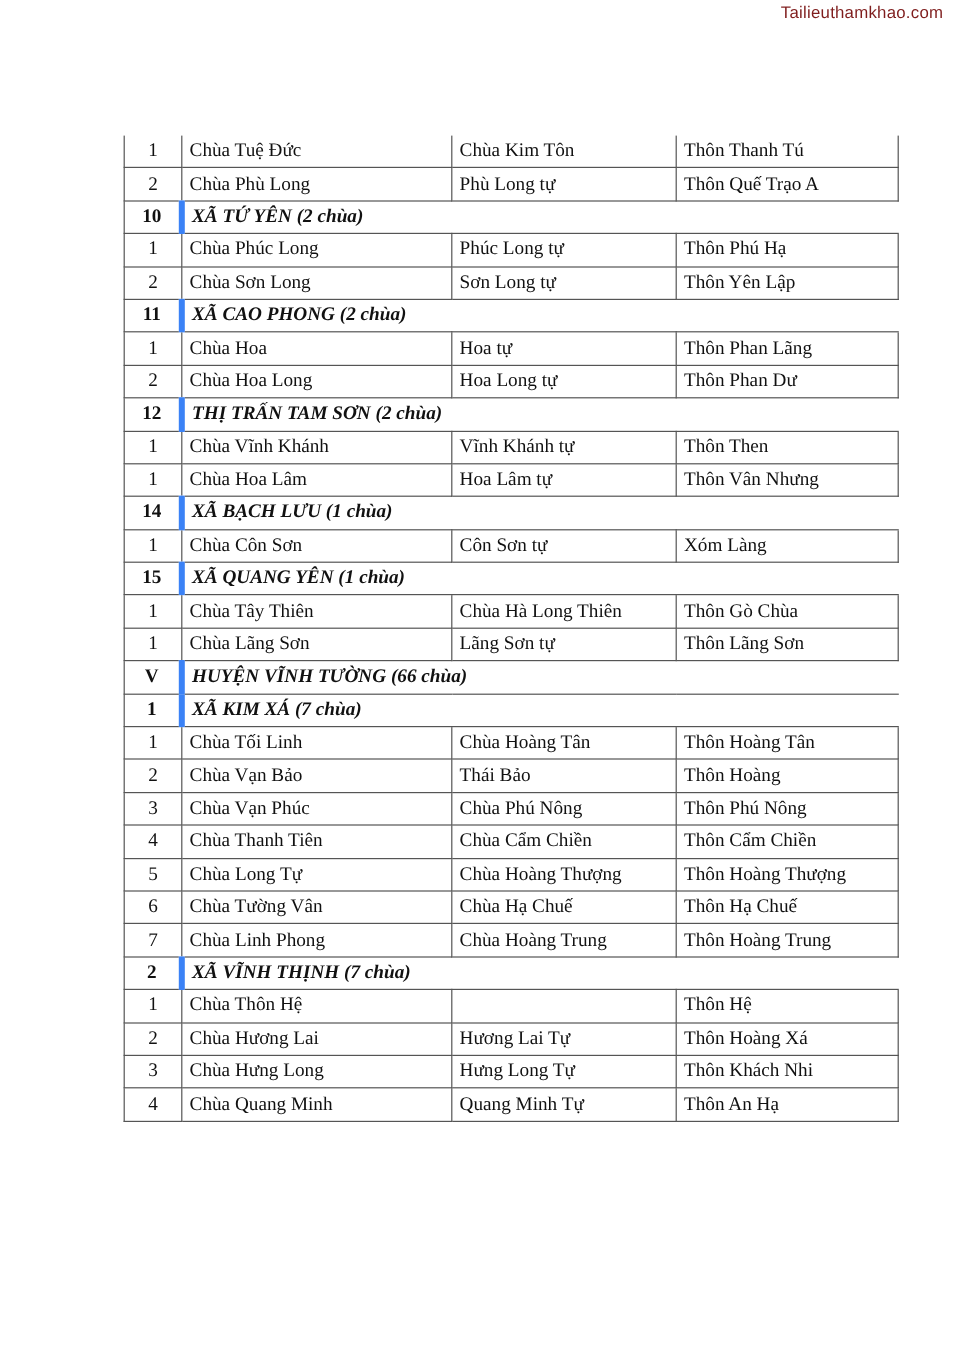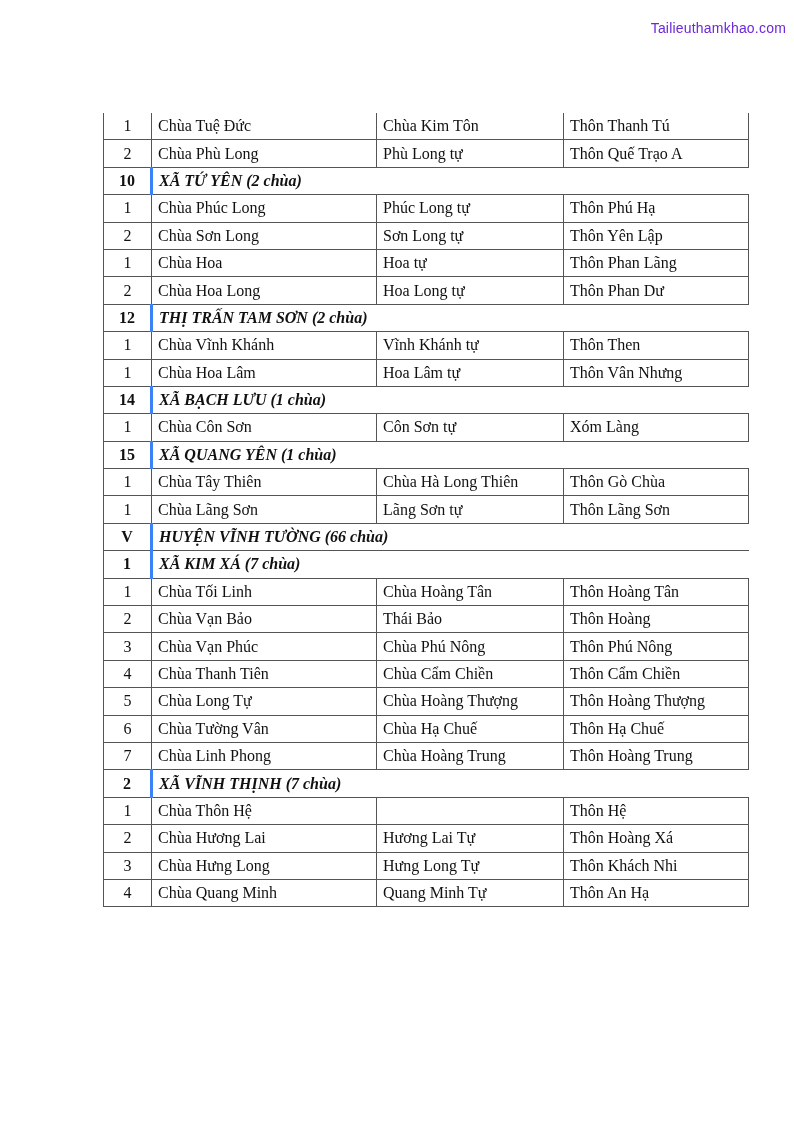--- a/index.html
+++ b/index.html
@@ -1,26 +1,26 @@
 <!DOCTYPE html>
 <html><head>
 <meta charset="utf-8">
 <style>
   html, body { margin: 0; padding: 0; background: #ffffff; }
   body { width: 794px; height: 1123px; position: relative; overflow: hidden;
          font-family: "Liberation Serif", "DejaVu Serif", serif; color: #111; }
-  .watermark { position: absolute; top: 20px; right: 8px; font-family: "Liberation Sans", "DejaVu Sans", sans-serif;
-               font-size: 14px; color: #6d28d9; letter-spacing: 0.2px; }
+  .watermark { position: absolute; top: 2px; right: 8px; font-family: "Liberation Sans", "DejaVu Sans", sans-serif;
+               font-size: 14px; color: #7f1d1d; letter-spacing: 0.2px; }
   .table-wrap { position: absolute; left: 103px; top: 113px; width: 645px; }
   table { border-collapse: collapse; width: 645px; table-layout: fixed; font-size: 16px; }
   td { height: 26.4px; padding: 0 0 0 6px; border: 1px solid #555; vertical-align: middle; white-space: nowrap; }
   td.num { text-align: center; padding: 0; }
   col.c0 { width: 48px; } col.c1 { width: 225px; } col.c2 { width: 187px; } col.c3 { width: 185px; }
   tr.section td { font-weight: bold; border-right: none; }
-  tr.section td.num { border-right: 3px solid #3b82f6; }
+  tr.section td.num { border-right: 5px solid #3b82f6; }
   tr.section td.title { border-right: none; font-style: italic; }
   tr.first td { border-top: none; }
 </style>
 </head>
 <body>
 
 <div class="watermark">Tailieuthamkhao.com</div>
 
 <div class="table-wrap">
   <table>
@@ -52,20 +52,24 @@
           <td>Chùa Phúc Long</td>
           <td>Phúc Long tự</td>
           <td>Thôn Phú Hạ</td>
         </tr>
         <tr>
           <td class="num">2</td>
           <td>Chùa Sơn Long</td>
           <td>Sơn Long tự</td>
           <td>Thôn Yên Lập</td>
         </tr>
+        <tr class="section">
+          <td class="num">11</td>
+          <td class="title" colspan="3">XÃ CAO PHONG (2 chùa)</td>
+        </tr>
         <tr>
           <td class="num">1</td>
           <td>Chùa Hoa</td>
           <td>Hoa tự</td>
           <td>Thôn Phan Lãng</td>
         </tr>
         <tr>
           <td class="num">2</td>
           <td>Chùa Hoa Long</td>
           <td>Hoa Long tự</td>

